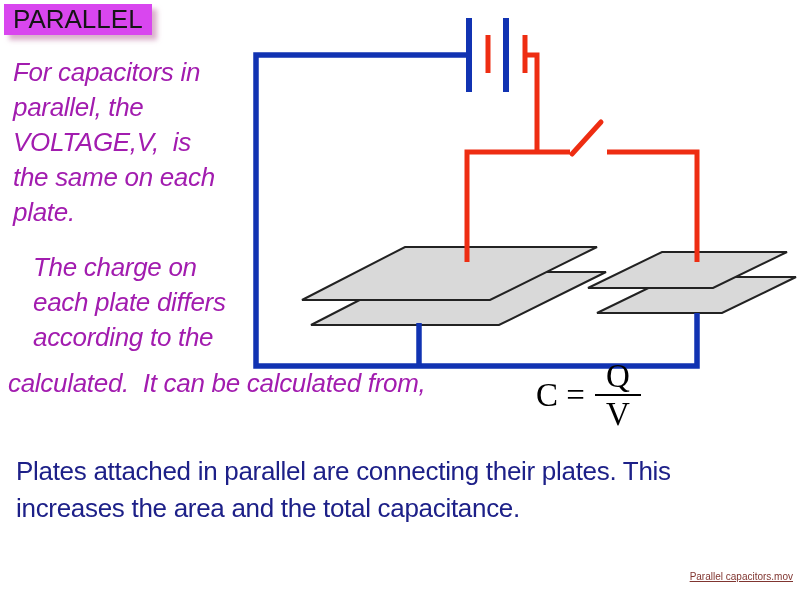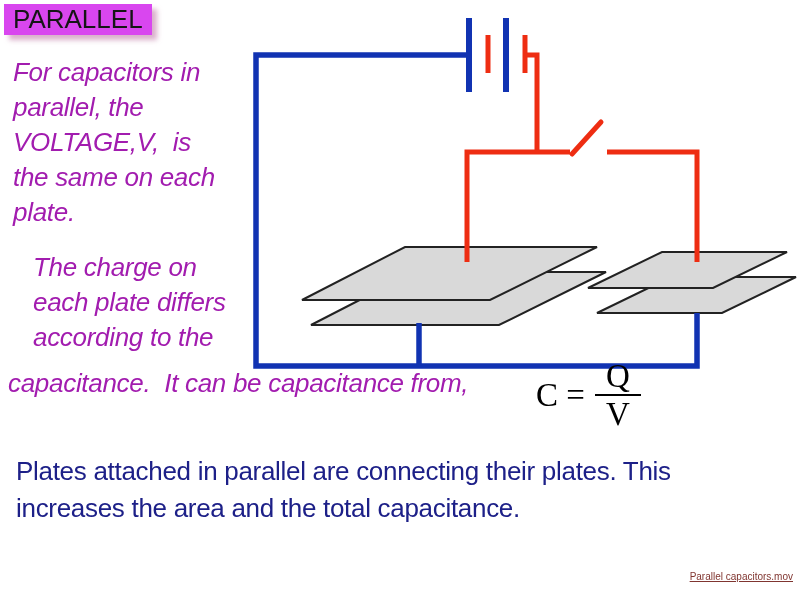--- a/index.html
+++ b/index.html
@@ -100,21 +100,21 @@
 <div class="title-box abs">PARALLEL</div>
 
 <div class="red-text para1 abs">For capacitors in
 parallel, the
 VOLTAGE,V,  is
 the same on each
 plate.</div>
 <div class="red-text para2 abs">The charge on
 each plate differs
 according to the</div>
-<div class="red-text para2cont abs">capacitance.  It can be capacitance from,</div>
+<div class="red-text para2cont abs">calculated.  It can be calculated from,</div>
 
 <div class="formula abs">
   <span class="lhs">C =</span>
   <span class="frac">
     <span class="num">Q</span>
     <span class="bar"></span>
     <span class="den">V</span>
   </span>
 </div>
 

